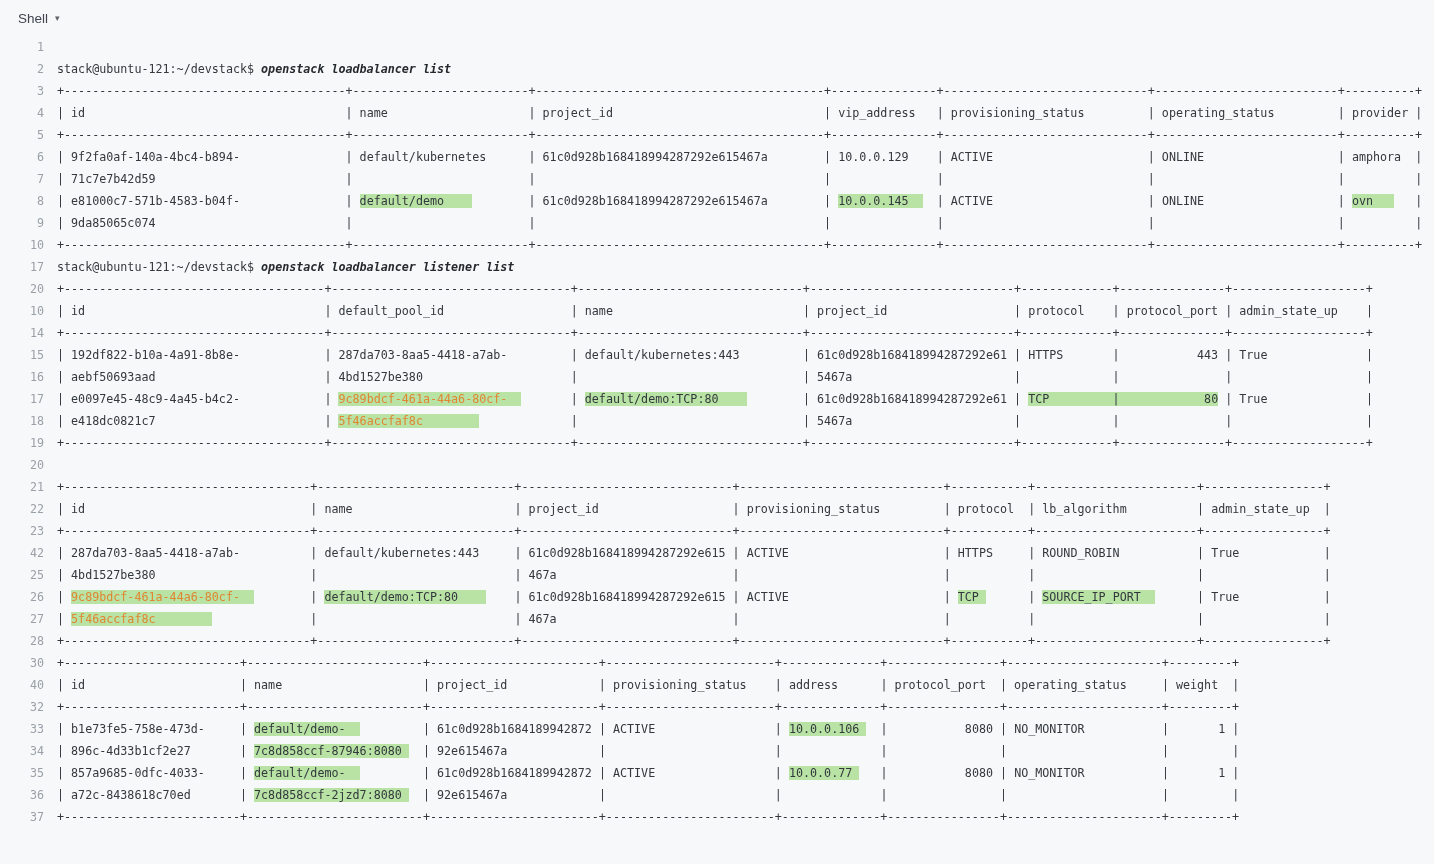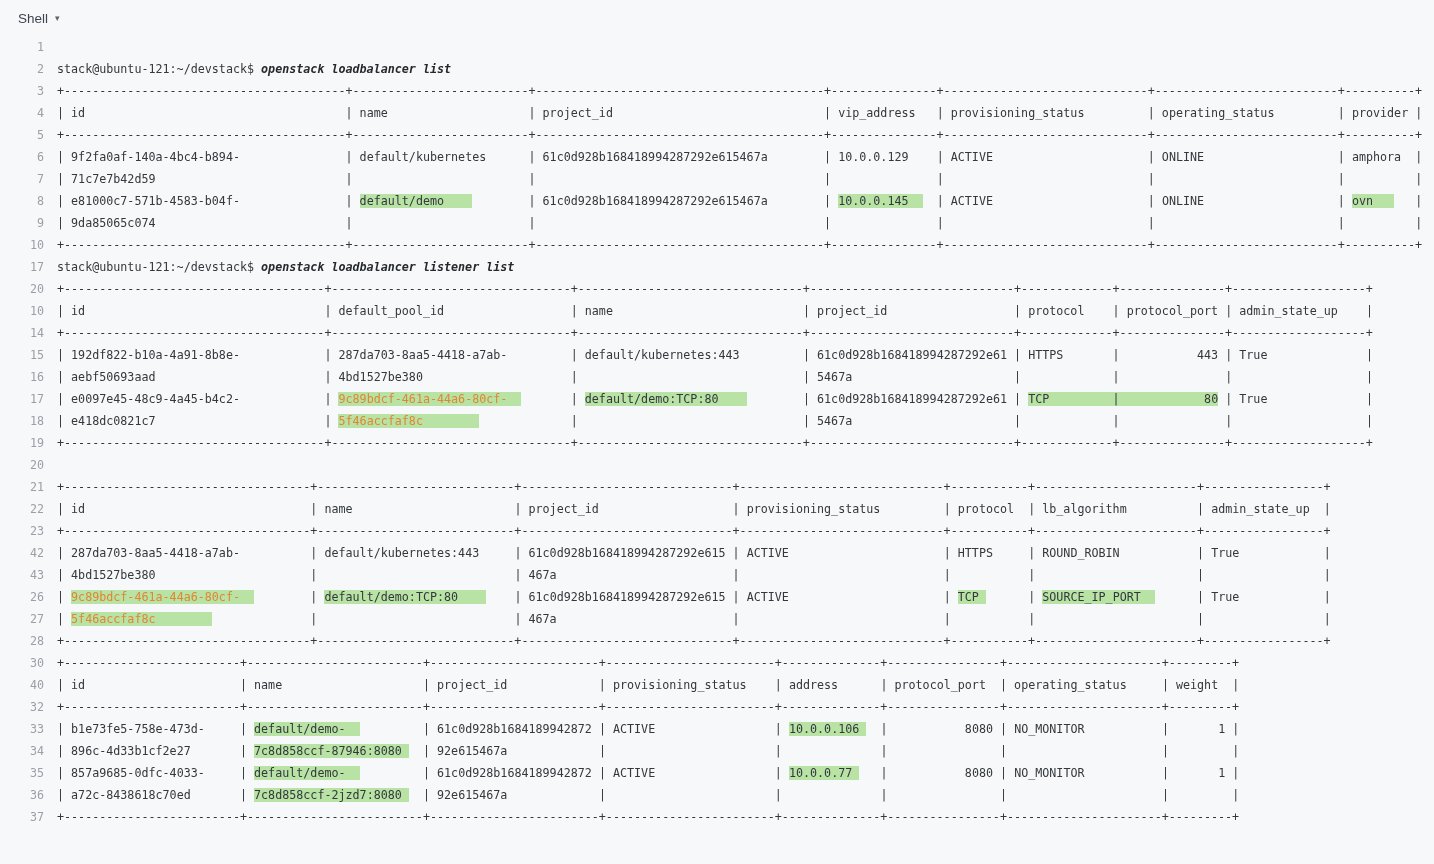--- a/index.html
+++ b/index.html
@@ -131,21 +131,21 @@
     </div>
     <div class="row">
       <span class="ln">23</span>
       <span class="code"><span>+-----------------------------------+----------------------------+------------------------------+-----------------------------+-----------+-----------------------+-----------------+</span></span>
     </div>
     <div class="row">
       <span class="ln">42</span>
       <span class="code"><span>| </span><span>287da703-8aa5-4418-a7ab-         </span><span> | </span><span>default/kubernetes:443    </span><span> | </span><span>61c0d928b168418994287292e615</span><span> | </span><span>ACTIVE                     </span><span> | </span><span>HTTPS    </span><span> | </span><span>ROUND_ROBIN          </span><span> | </span><span>True           </span><span> |</span></span>
     </div>
     <div class="row">
-      <span class="ln">43</span>
+      <span class="ln">25</span>
       <span class="code"><span>| </span><span>4bd1527be380                     </span><span> | </span><span>                          </span><span> | </span><span>467a                        </span><span> | </span><span>                           </span><span> | </span><span>         </span><span> | </span><span>                     </span><span> | </span><span>               </span><span> |</span></span>
     </div>
     <div class="row">
       <span class="ln">26</span>
       <span class="code"><span>| </span><span class="shlo">9c89bdcf-461a-44a6-80cf-  </span><span>       </span><span> | </span><span class="shl">default/demo:TCP:80    </span><span>   </span><span> | </span><span>61c0d928b168418994287292e615</span><span> | </span><span>ACTIVE                     </span><span> | </span><span class="shl">TCP </span><span>     </span><span> | </span><span class="shl">SOURCE_IP_PORT  </span><span>     </span><span> | </span><span>True           </span><span> |</span></span>
     </div>
     <div class="row">
       <span class="ln">27</span>
       <span class="code"><span>| </span><span class="shlo">5f46accfaf8c        </span><span>             </span><span> | </span><span>                          </span><span> | </span><span>467a                        </span><span> | </span><span>                           </span><span> | </span><span>         </span><span> | </span><span>                     </span><span> | </span><span>               </span><span> |</span></span>
     </div>

